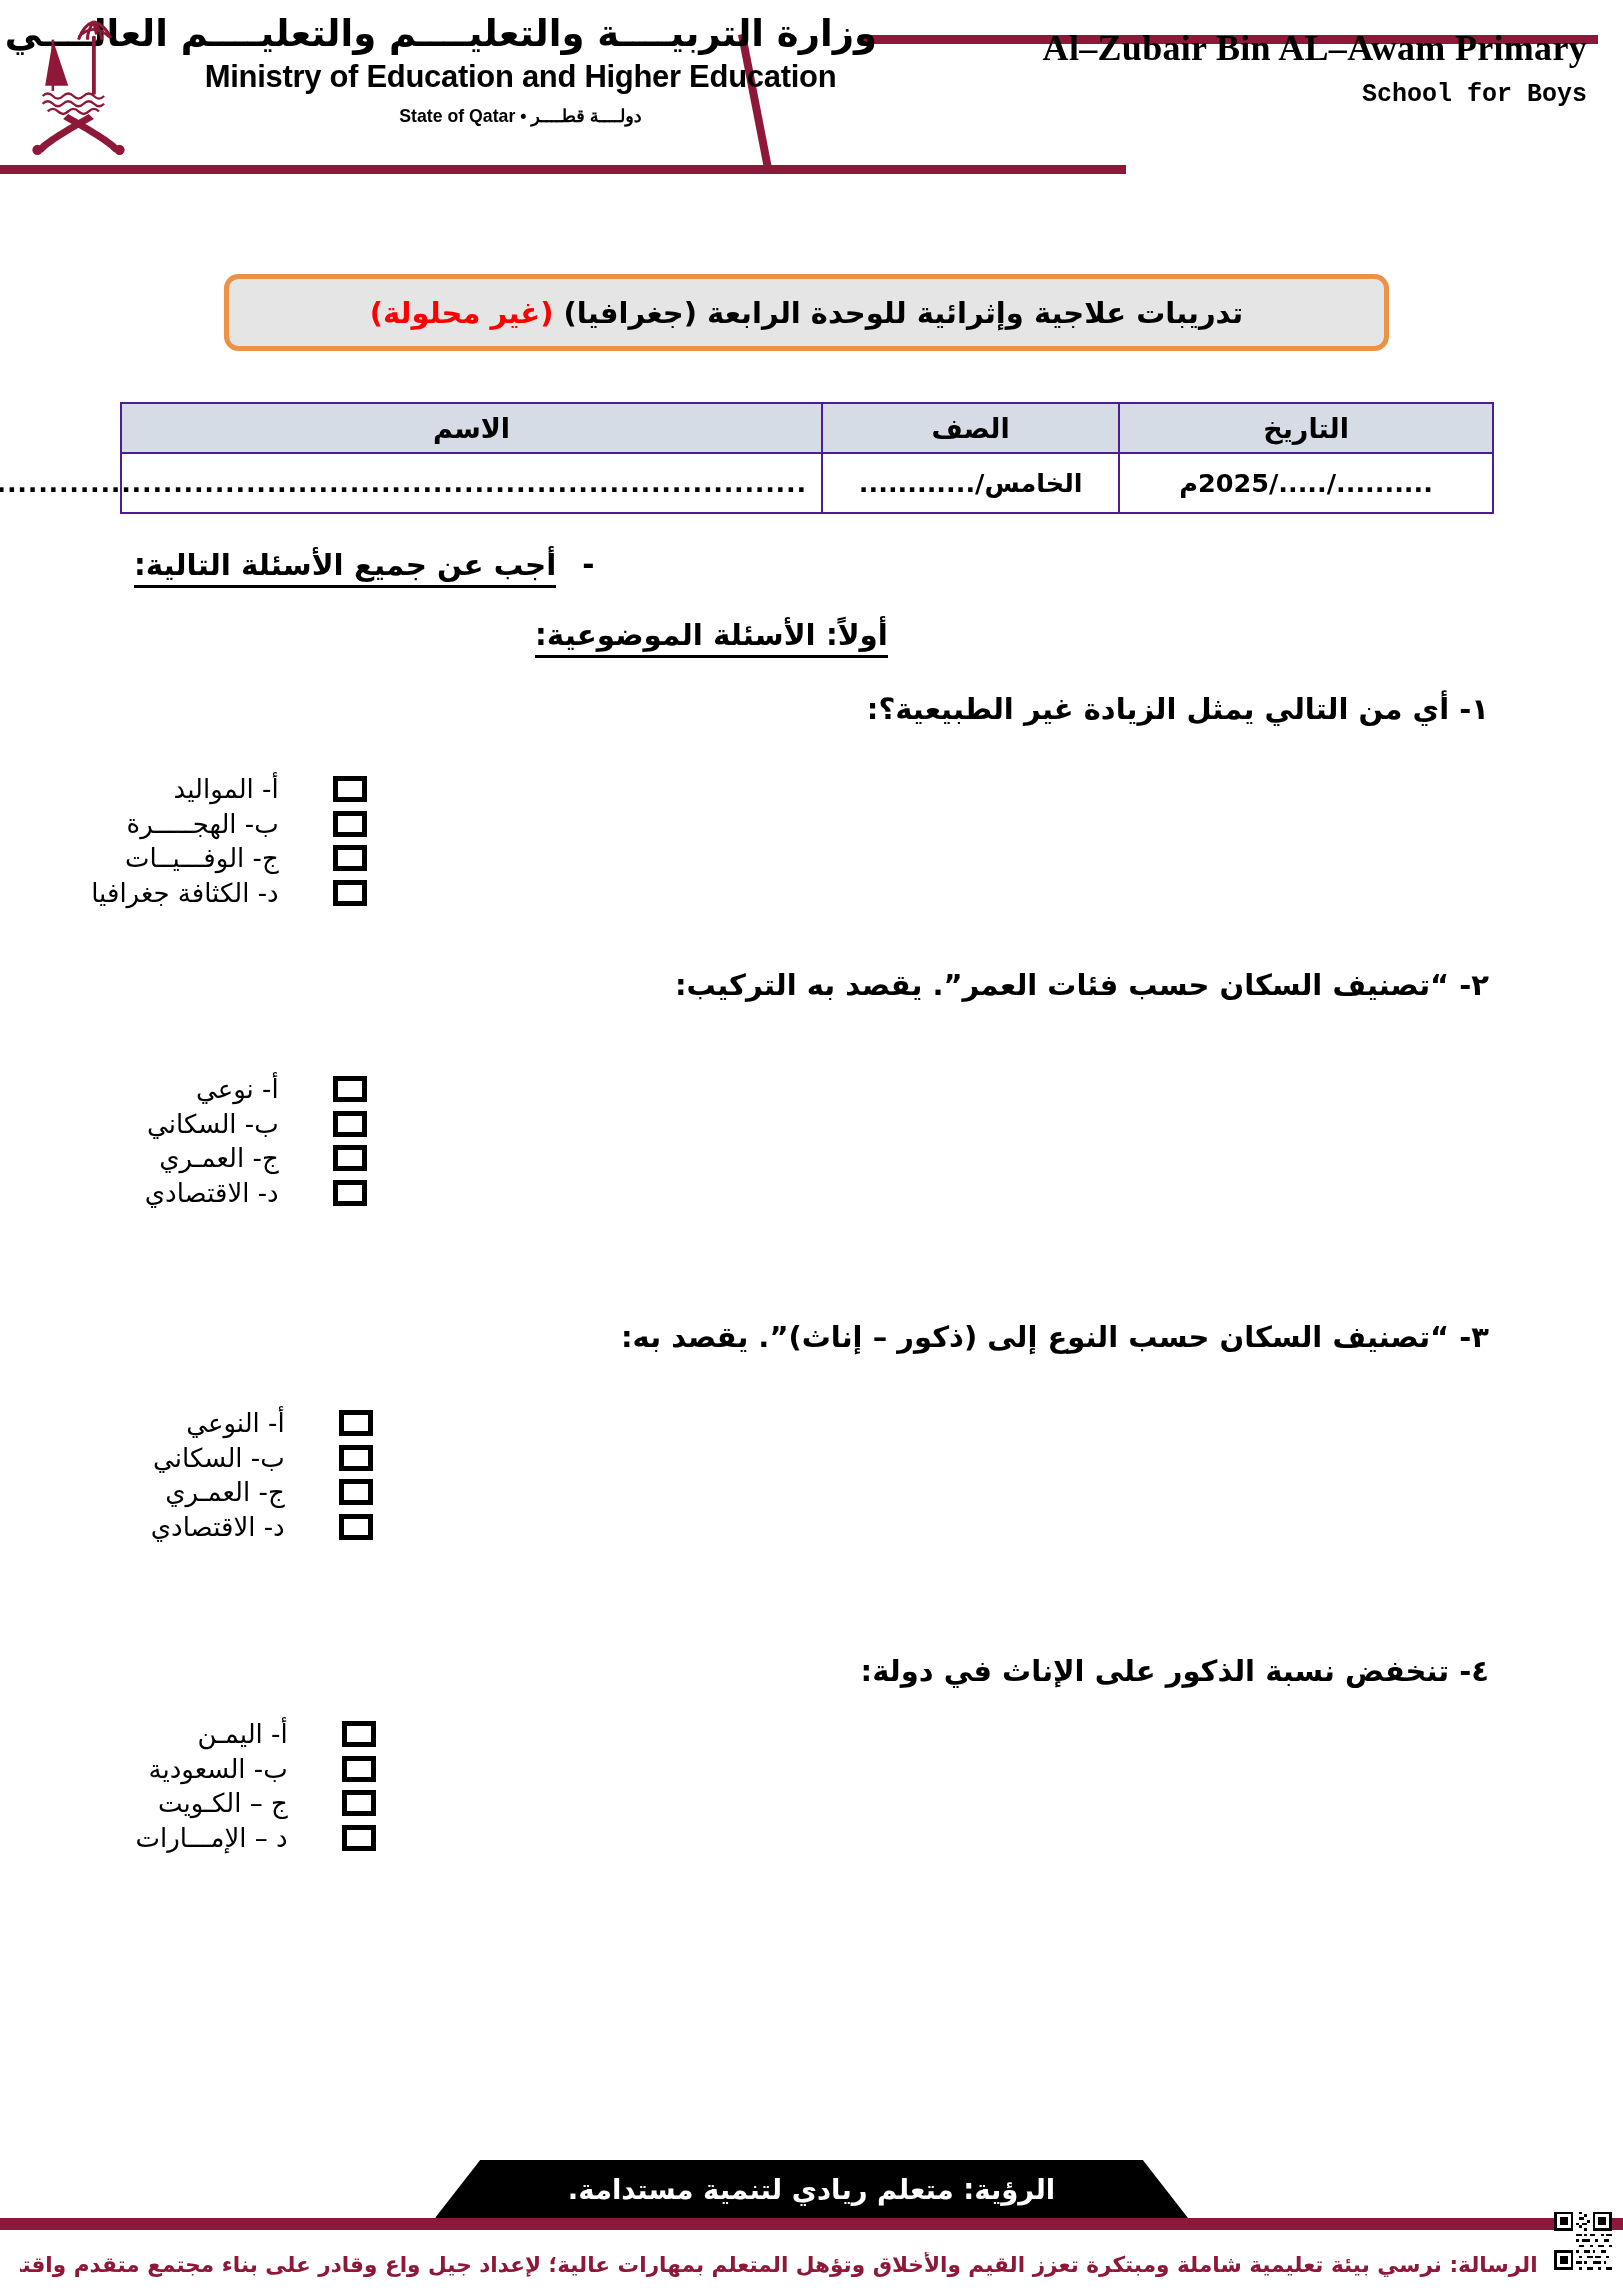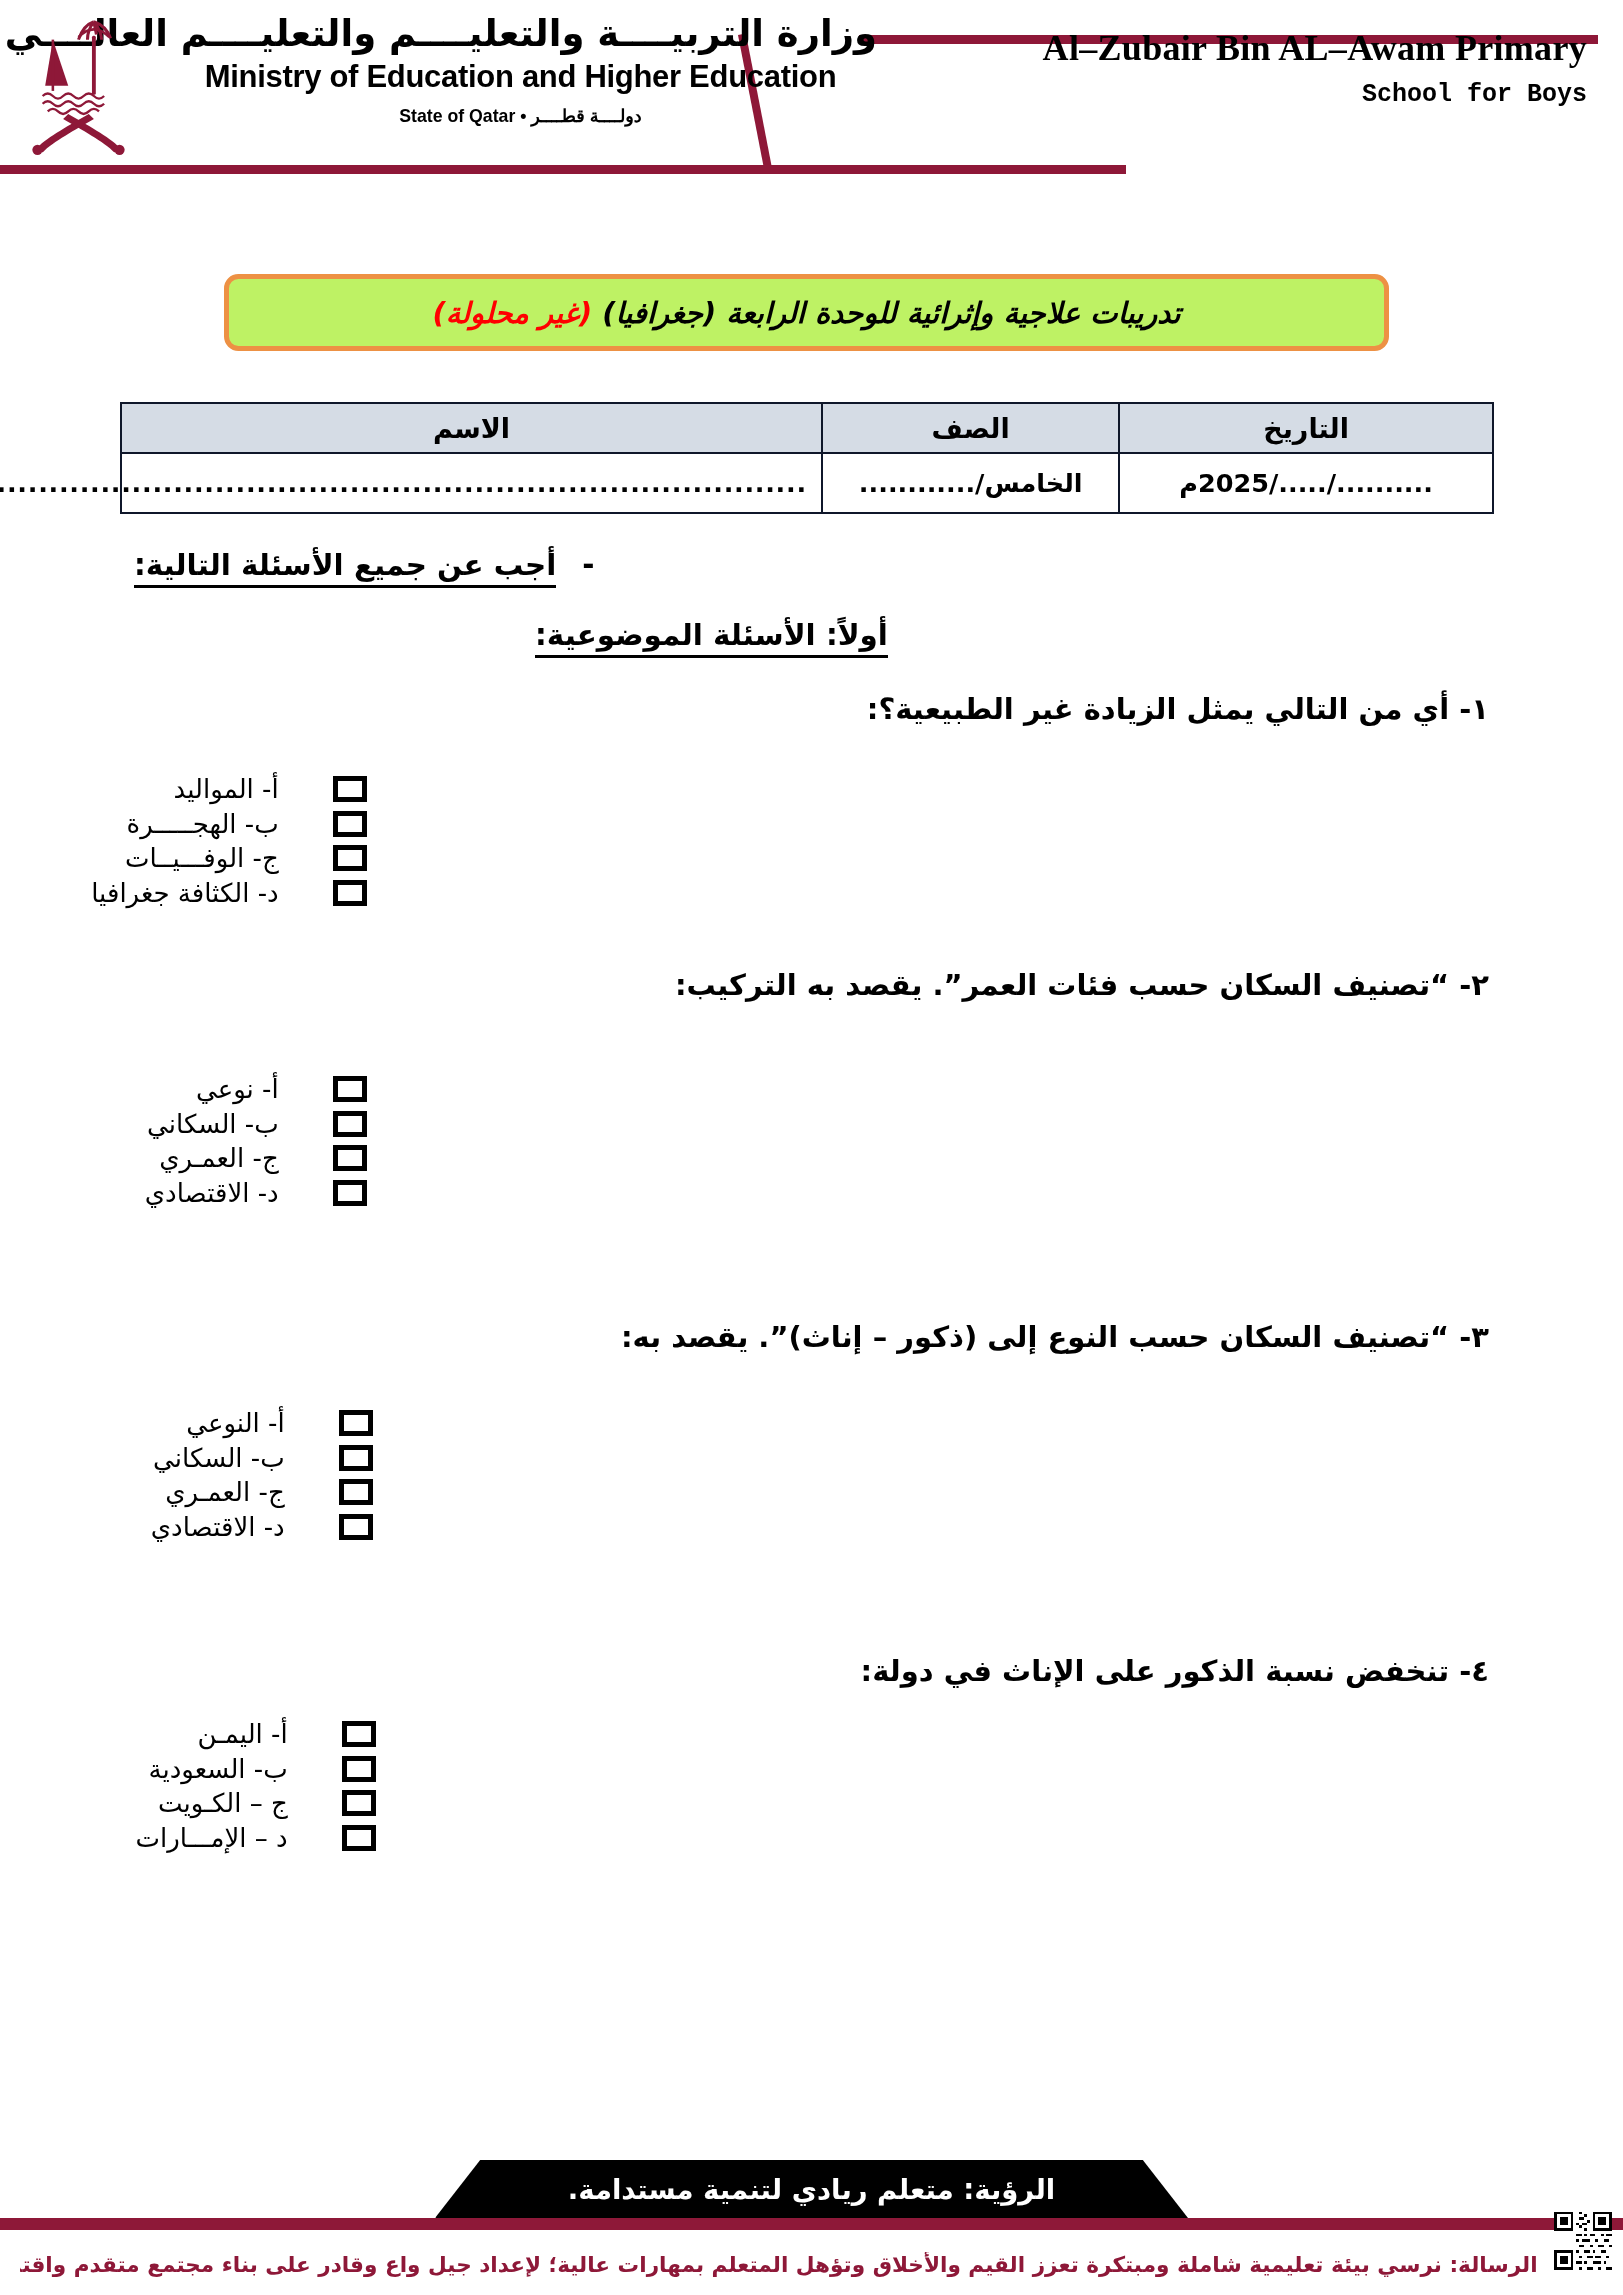--- a/index.html
+++ b/index.html
@@ -135,22 +135,21 @@
     top: 274px;
     left: 224px;
     width: 1165px;
     height: 77px;
     border: 5.9px solid #ED9144;
     border-radius: 14.4px;
     box-sizing: border-box;
     display: flex;
     align-items: center;
     justify-content: center;
-    background: #bef264;
-    font-style: italic;
+    background: #e5e5e5;
   }
   .title-text {
     font-family: "DejaVu Sans", sans-serif;
     font-size: 29px;
     font-weight: 700;
     direction: rtl;
     white-space: nowrap;
   }
   .title-text .red { color: #FF0000; }
 
@@ -158,21 +157,21 @@
   .info-table {
     position: absolute;
     top: 402px;
     left: 120px;
     width: 1374px;
     border-collapse: collapse;
     direction: rtl;
     table-layout: fixed;
   }
   .info-table td, .info-table th {
-    border: 2px solid #0f172a;
+    border: 2px solid #4c1d95;
     box-sizing: border-box;
   }
   .info-table thead th {
     background: #D5DCE5;
     height: 50px;
     font-family: "DejaVu Sans", sans-serif;
     font-size: 27px;
     font-weight: 700;
     text-align: center;
     vertical-align: middle;

